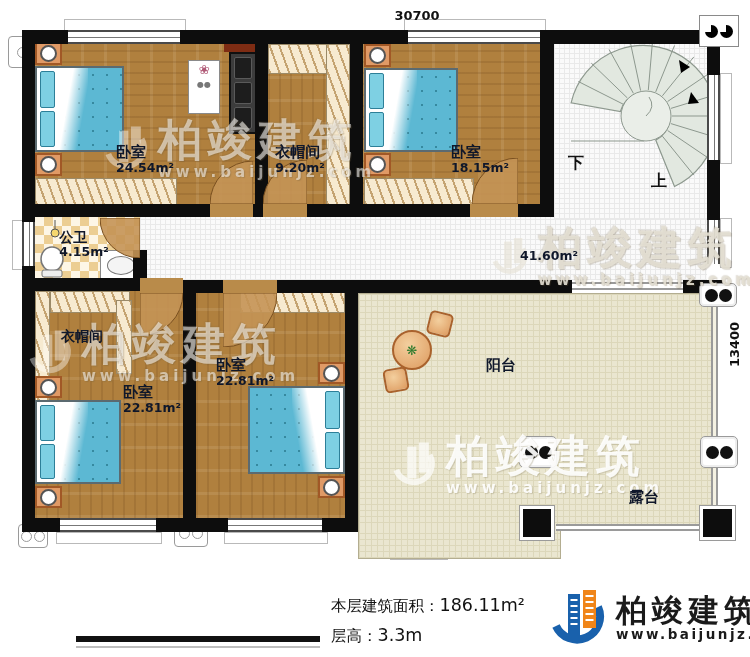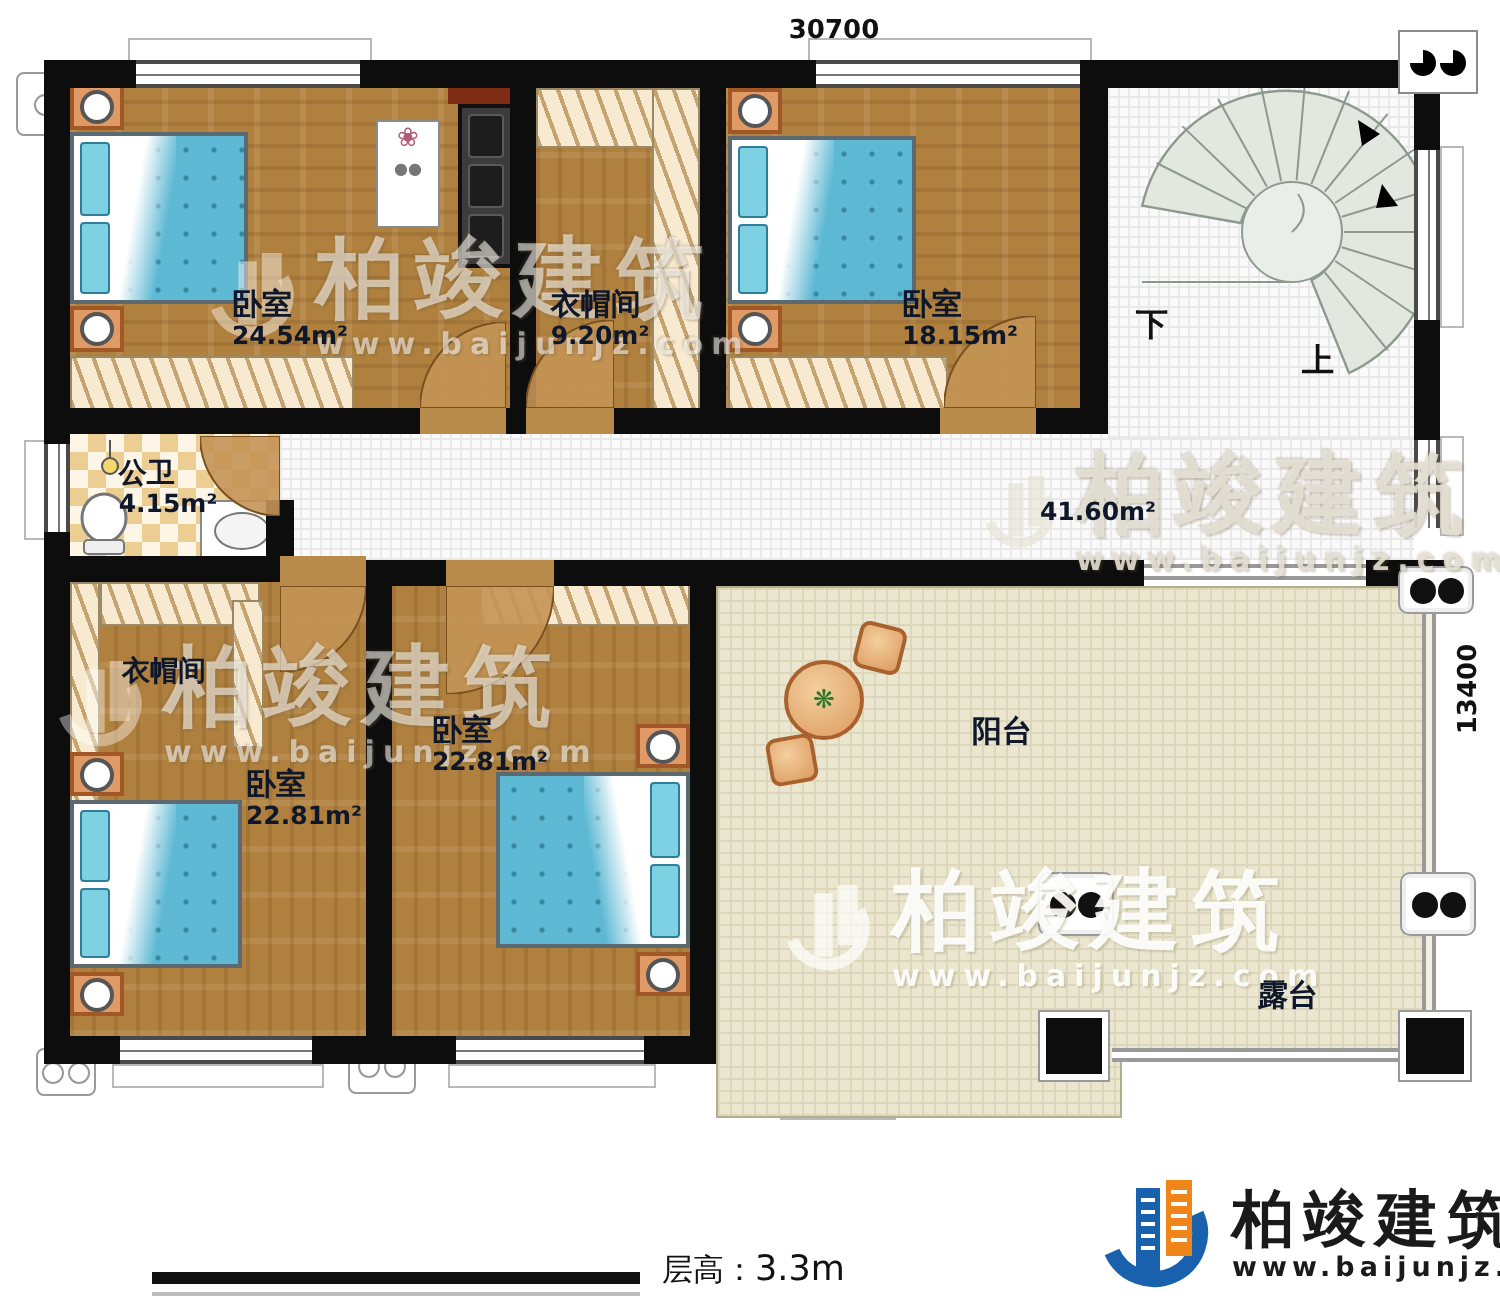--- a/index.html
+++ b/index.html
@@ -384,20 +384,23 @@
         <path d="M10 38 A22 22 0 1 0 50 20" fill="none" stroke="rgba(255,255,255,.85)" stroke-width="7"></path>
         <rect x="23" y="10" width="11" height="38" fill="rgba(255,255,255,.85)"></rect>
         <rect x="37" y="5" width="12" height="36" fill="rgba(255,255,255,.85)"></rect>
       </svg>
     <div style="color:rgba(255,255,255,.9);text-shadow:1px 1px 1px rgba(150,140,110,.35);"><span class="t1">柏竣建筑</span><div class="t2">www.baijunjz.com</div></div>
   </div>
 
   <div class="abs uline1" style="left:76px;top:636px;width:244px;height:6px;"></div>
   <div class="abs uline2" style="left:76px;top:646px;width:244px;height:2px;"></div>
 
+  <div class="abs fstats" style="left:331px;top:595px;">
+    <span>本层建筑面积：</span><span class="val">186.11m²</span>
+  </div>
   <div class="abs fstats" style="left:331px;top:625px;">
     <span>层高：</span><span class="val">3.3m</span>
   </div>
 
   <div class="abs brand" style="left:546px;top:586px;">
     <svg width="60" height="64" viewBox="0 0 60 64">
       <path d="M10 40 A23 23 0 1 0 52 21" fill="none" stroke="#1961ac" stroke-width="8"></path>
       <rect x="22" y="8" width="12" height="42" fill="#1961ac"></rect>
       <rect x="37" y="4" width="13" height="38" fill="#f08519"></rect>
       <g fill="#fff">

